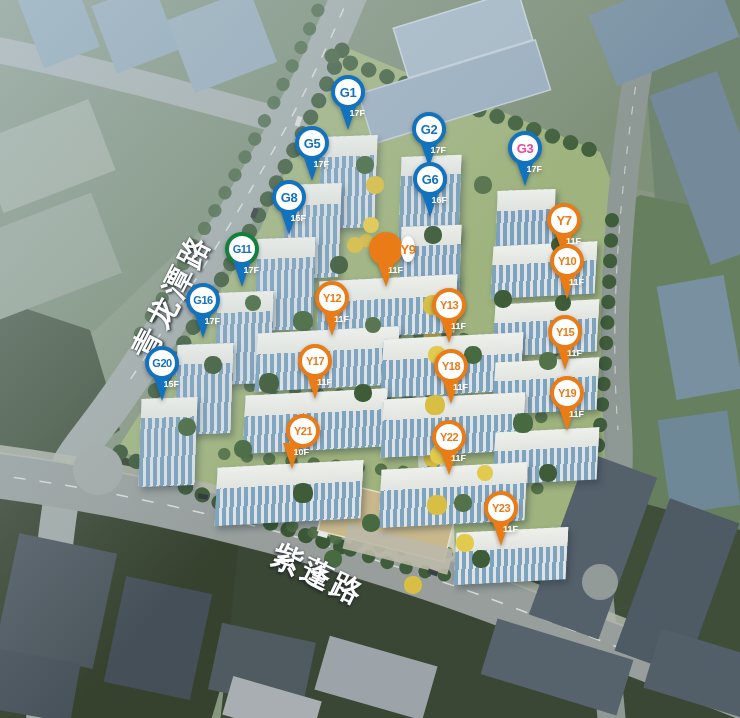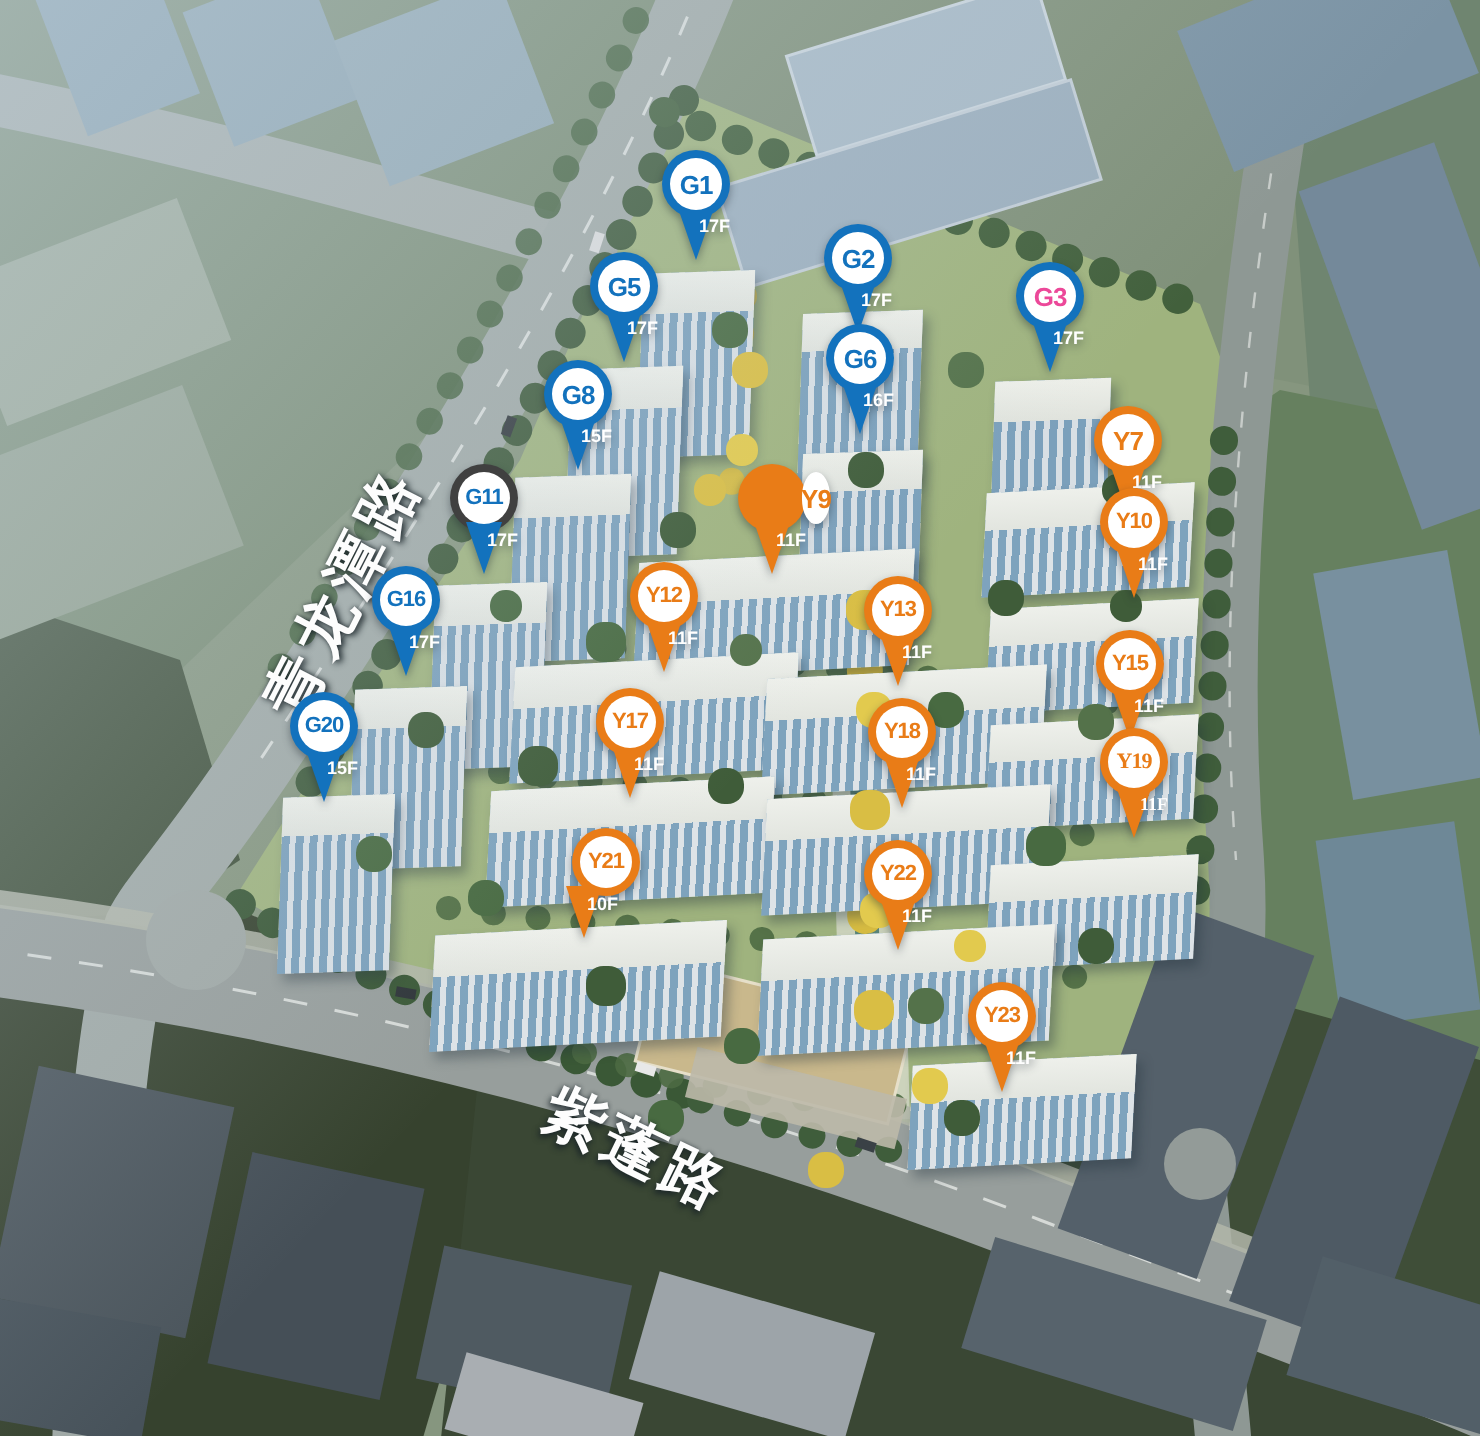--- a/index.html
+++ b/index.html
@@ -225,21 +225,21 @@
         <div class="floor">16F</div>
       </div>
       <div class="pin" style="left: 272px; top: 180px;">
         <div class="balloon" style="background: rgb(19, 114, 189);">
           <div class="balloon-inner" style="color: rgb(19, 114, 189); font-size: 13px;">G8</div>
         </div>
         <div class="tail" style="border-top-color: rgb(19, 114, 189);"></div>
         <div class="floor">15F</div>
       </div>
       <div class="pin" style="left: 225px; top: 232px;">
-        <div class="balloon" style="background: #404040;">
+        <div class="balloon" style="background: #15803d;">
           <div class="balloon-inner" style="color: rgb(19, 114, 189); font-size: 11px;">G11</div>
         </div>
         <div class="tail" style="border-top-color: rgb(19, 114, 189);"></div>
         <div class="floor">17F</div>
       </div>
       <div class="pin" style="left: 186px; top: 283px;">
         <div class="balloon" style="background: rgb(19, 114, 189);">
           <div class="balloon-inner" style="color: rgb(19, 114, 189); font-size: 11px;">G16</div>
         </div>
         <div class="tail" style="border-top-color: rgb(19, 114, 189);"></div>
@@ -301,21 +301,21 @@
         <div class="tail" style="border-top-color: rgb(233, 124, 23);"></div>
         <div class="floor">11F</div>
       </div>
       <div class="pin" style="left: 434px; top: 349px;">
         <div class="balloon" style="background: rgb(233, 124, 23);">
           <div class="balloon-inner" style="color: rgb(233, 124, 23); font-size: 11px;">Y18</div>
         </div>
         <div class="tail" style="border-top-color: rgb(233, 124, 23);"></div>
         <div class="floor">11F</div>
       </div>
-      <div class="pin" style="left: 550px; top: 364px; font-family: Liberation Serif, serif;">
+      <div class="pin" style="left: 550px; top: 376px;">
         <div class="balloon" style="background: rgb(233, 124, 23);">
           <div class="balloon-inner" style="color: rgb(233, 124, 23); font-size: 11px;">Y19</div>
         </div>
         <div class="tail" style="border-top-color: rgb(233, 124, 23);"></div>
         <div class="floor">11F</div>
       </div>
       <div class="pin" style="left: 275px; top: 414px;">
         <div class="balloon" style="background: rgb(233, 124, 23); margin-left: 11px;">
           <div class="balloon-inner" style="color: rgb(233, 124, 23); font-size: 11px;">Y21</div>
         </div>

